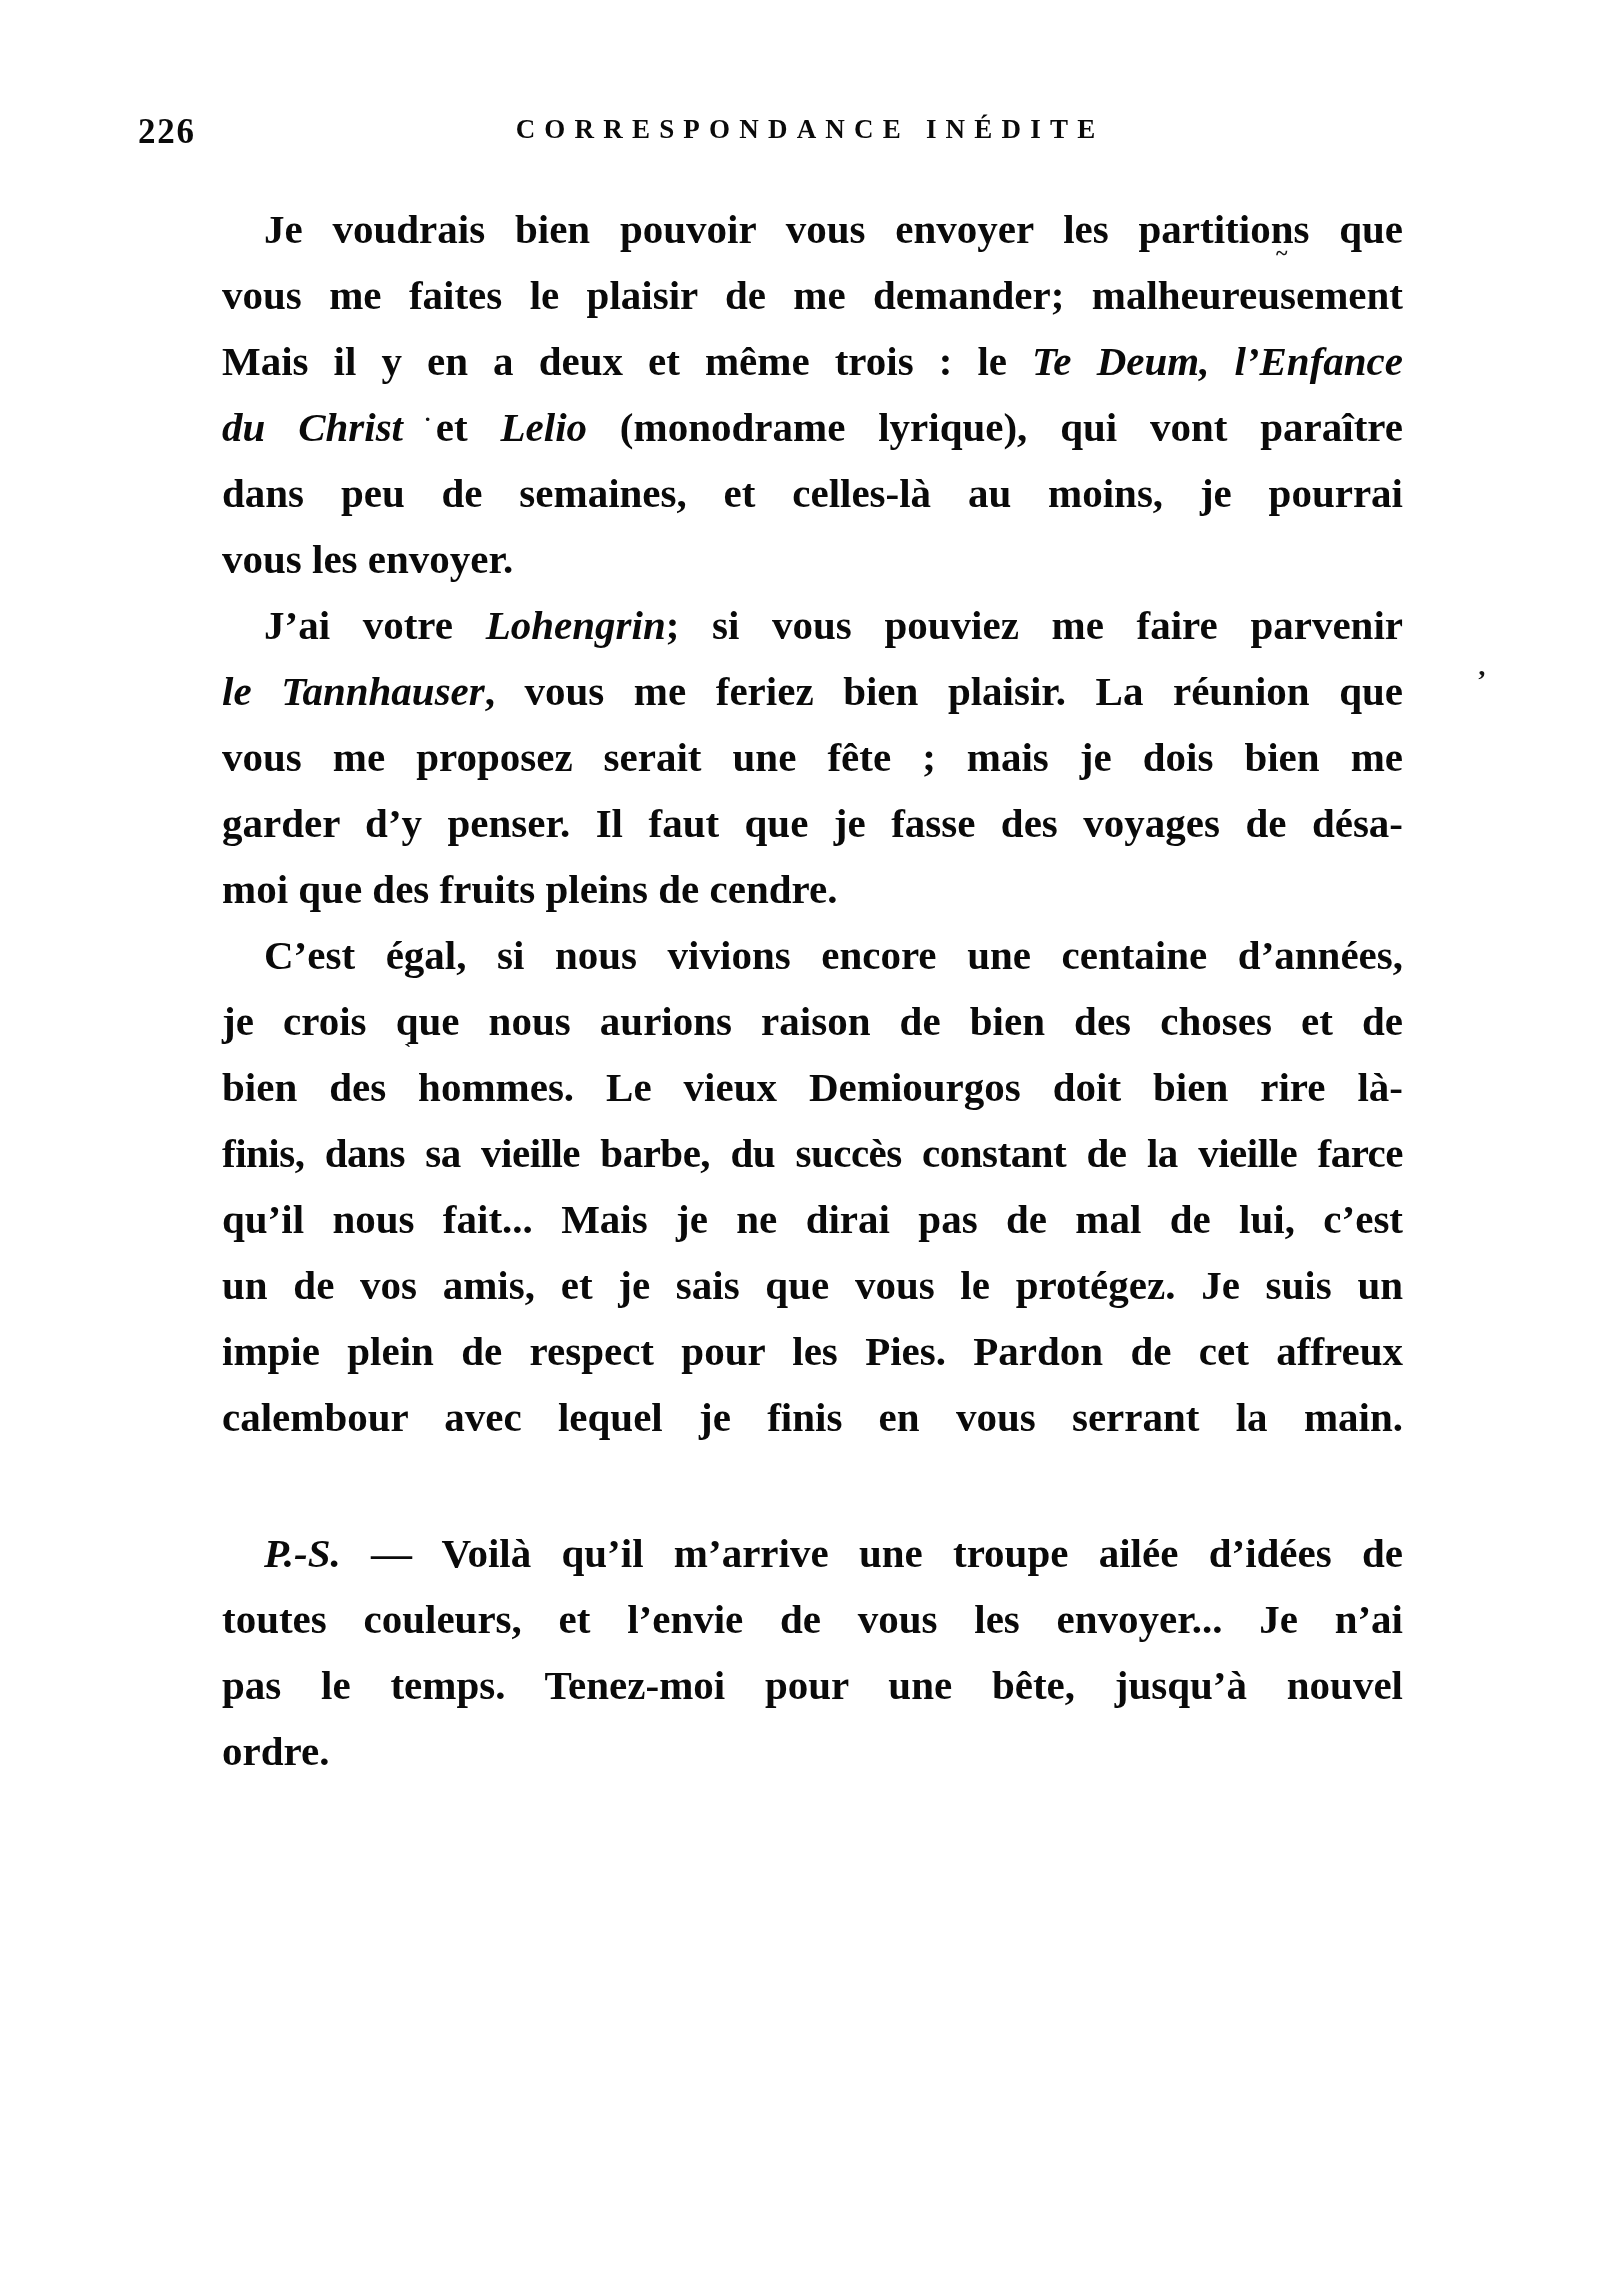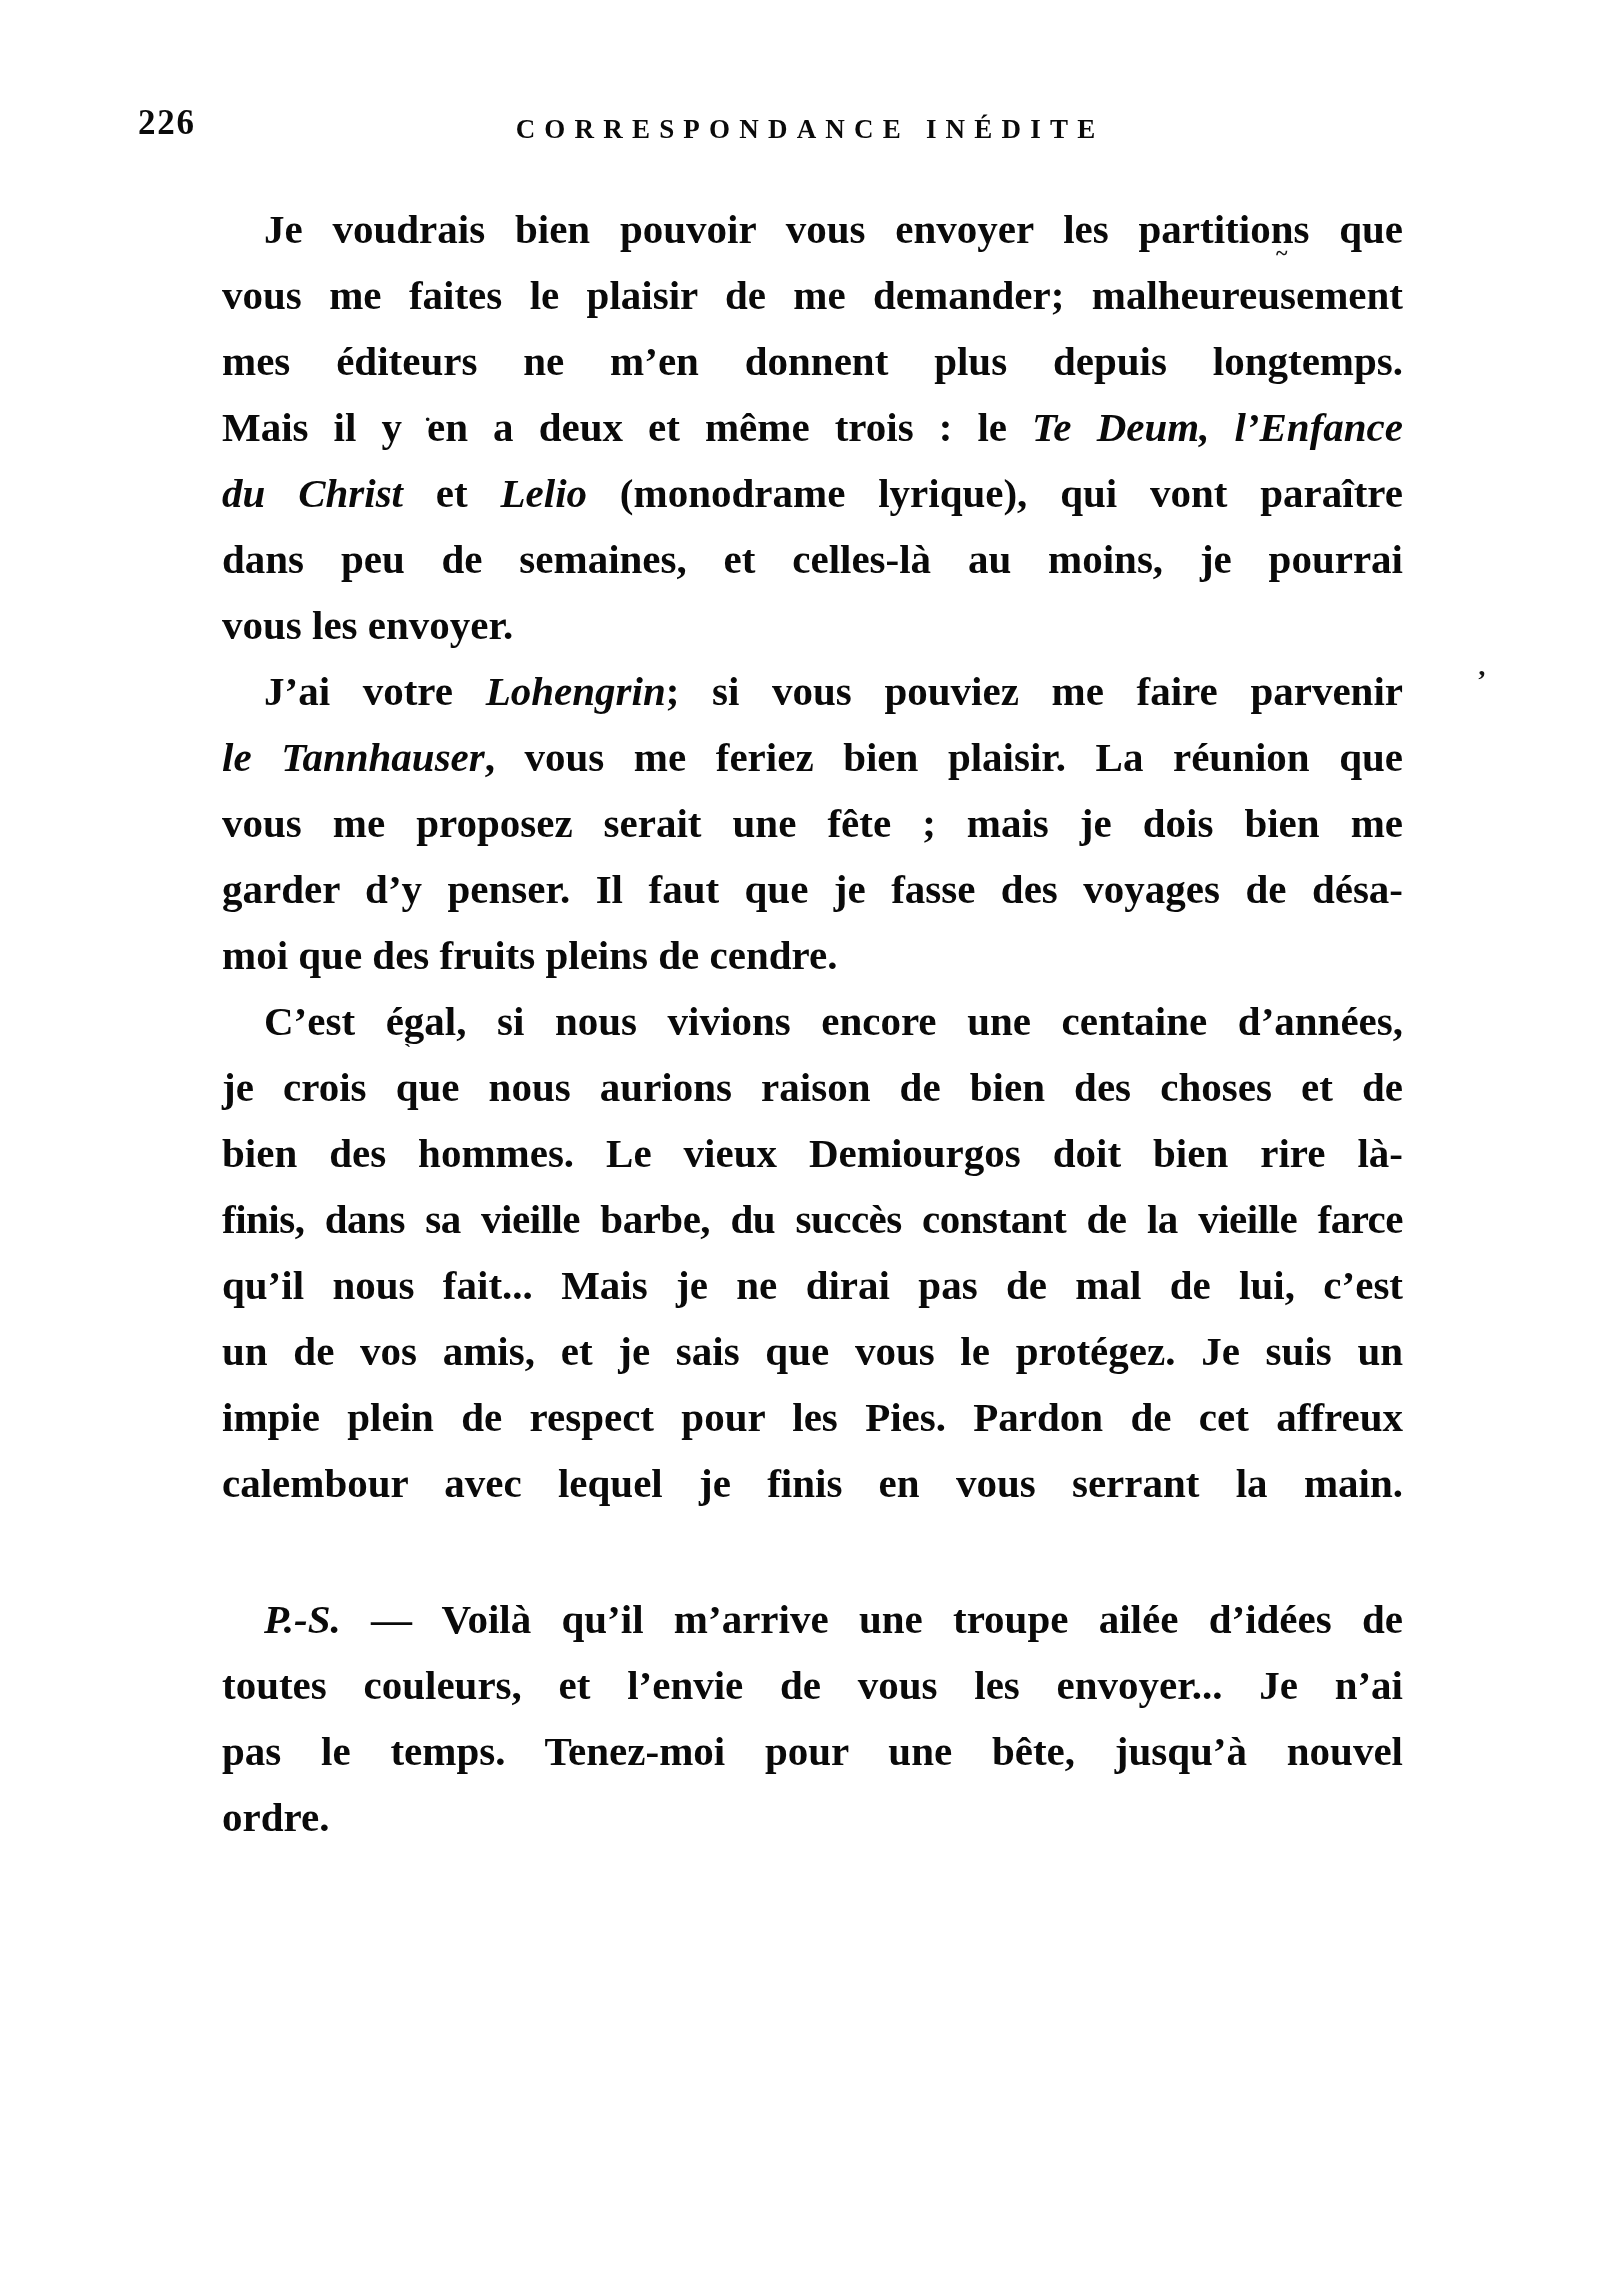--- a/index.html
+++ b/index.html
@@ -10,21 +10,21 @@
     font-family: "Liberation Serif", serif;
   }
   .page {
     position: absolute; left: 0; top: 0;
     width: 1620px; height: 2293px;
     background: #ffffff;
     overflow: hidden;
   }
   .page-number {
     position: absolute;
-    left: 138px; top: 103px;
+    left: 138px; top: 112px;
     font-size: 35px;
     font-weight: bold;
     color: #0a0a0a;
     letter-spacing: 1.8px;
   }
   .header-title {
     position: absolute;
     left: 0; top: 114px;
     width: 100%;
     text-align: center;
@@ -62,21 +62,20 @@
 </head>
 <body>
 
 <div class="page">
   <div class="page-number">226</div>
   <div class="header-title">CORRESPONDANCE INÉDITE</div>
   <div class="body-text" id="body-text">
       <div class="paragraph">
         <div class="line first"><span>Je voudrais bien pouvoir vous envoyer les partitions que</span></div>
         <div class="line"><span>vous me faites le plaisir de me demander; malheureusement</span></div>
-        <div class="line"><span>mes éditeurs ne m’en donnent plus depuis longtemps.</span></div>
         <div class="line"><span>Mais il y en a deux et même trois : le </span><span class="italic">Te Deum,</span><span> </span><span class="italic">l’Enfance</span></div>
         <div class="line"><span class="italic">du Christ</span><span> et </span><span class="italic">Lelio</span><span> (monodrame lyrique), qui vont paraître</span></div>
         <div class="line"><span>dans peu de semaines, et celles-là au moins, je pourrai</span></div>
         <div class="line last"><span>vous les envoyer.</span></div>
       </div>
       <div class="paragraph">
         <div class="line first"><span>J’ai votre </span><span class="italic">Lohengrin</span><span>; si vous pouviez me faire parvenir</span></div>
         <div class="line"><span class="italic">le Tannhauser</span><span>, vous me feriez bien plaisir. La réunion que</span></div>
         <div class="line"><span>vous me proposez serait une fête ; mais je dois bien me</span></div>
         <div class="line"><span>garder d’y penser. Il faut que je fasse des voyages de désa-</span></div>

